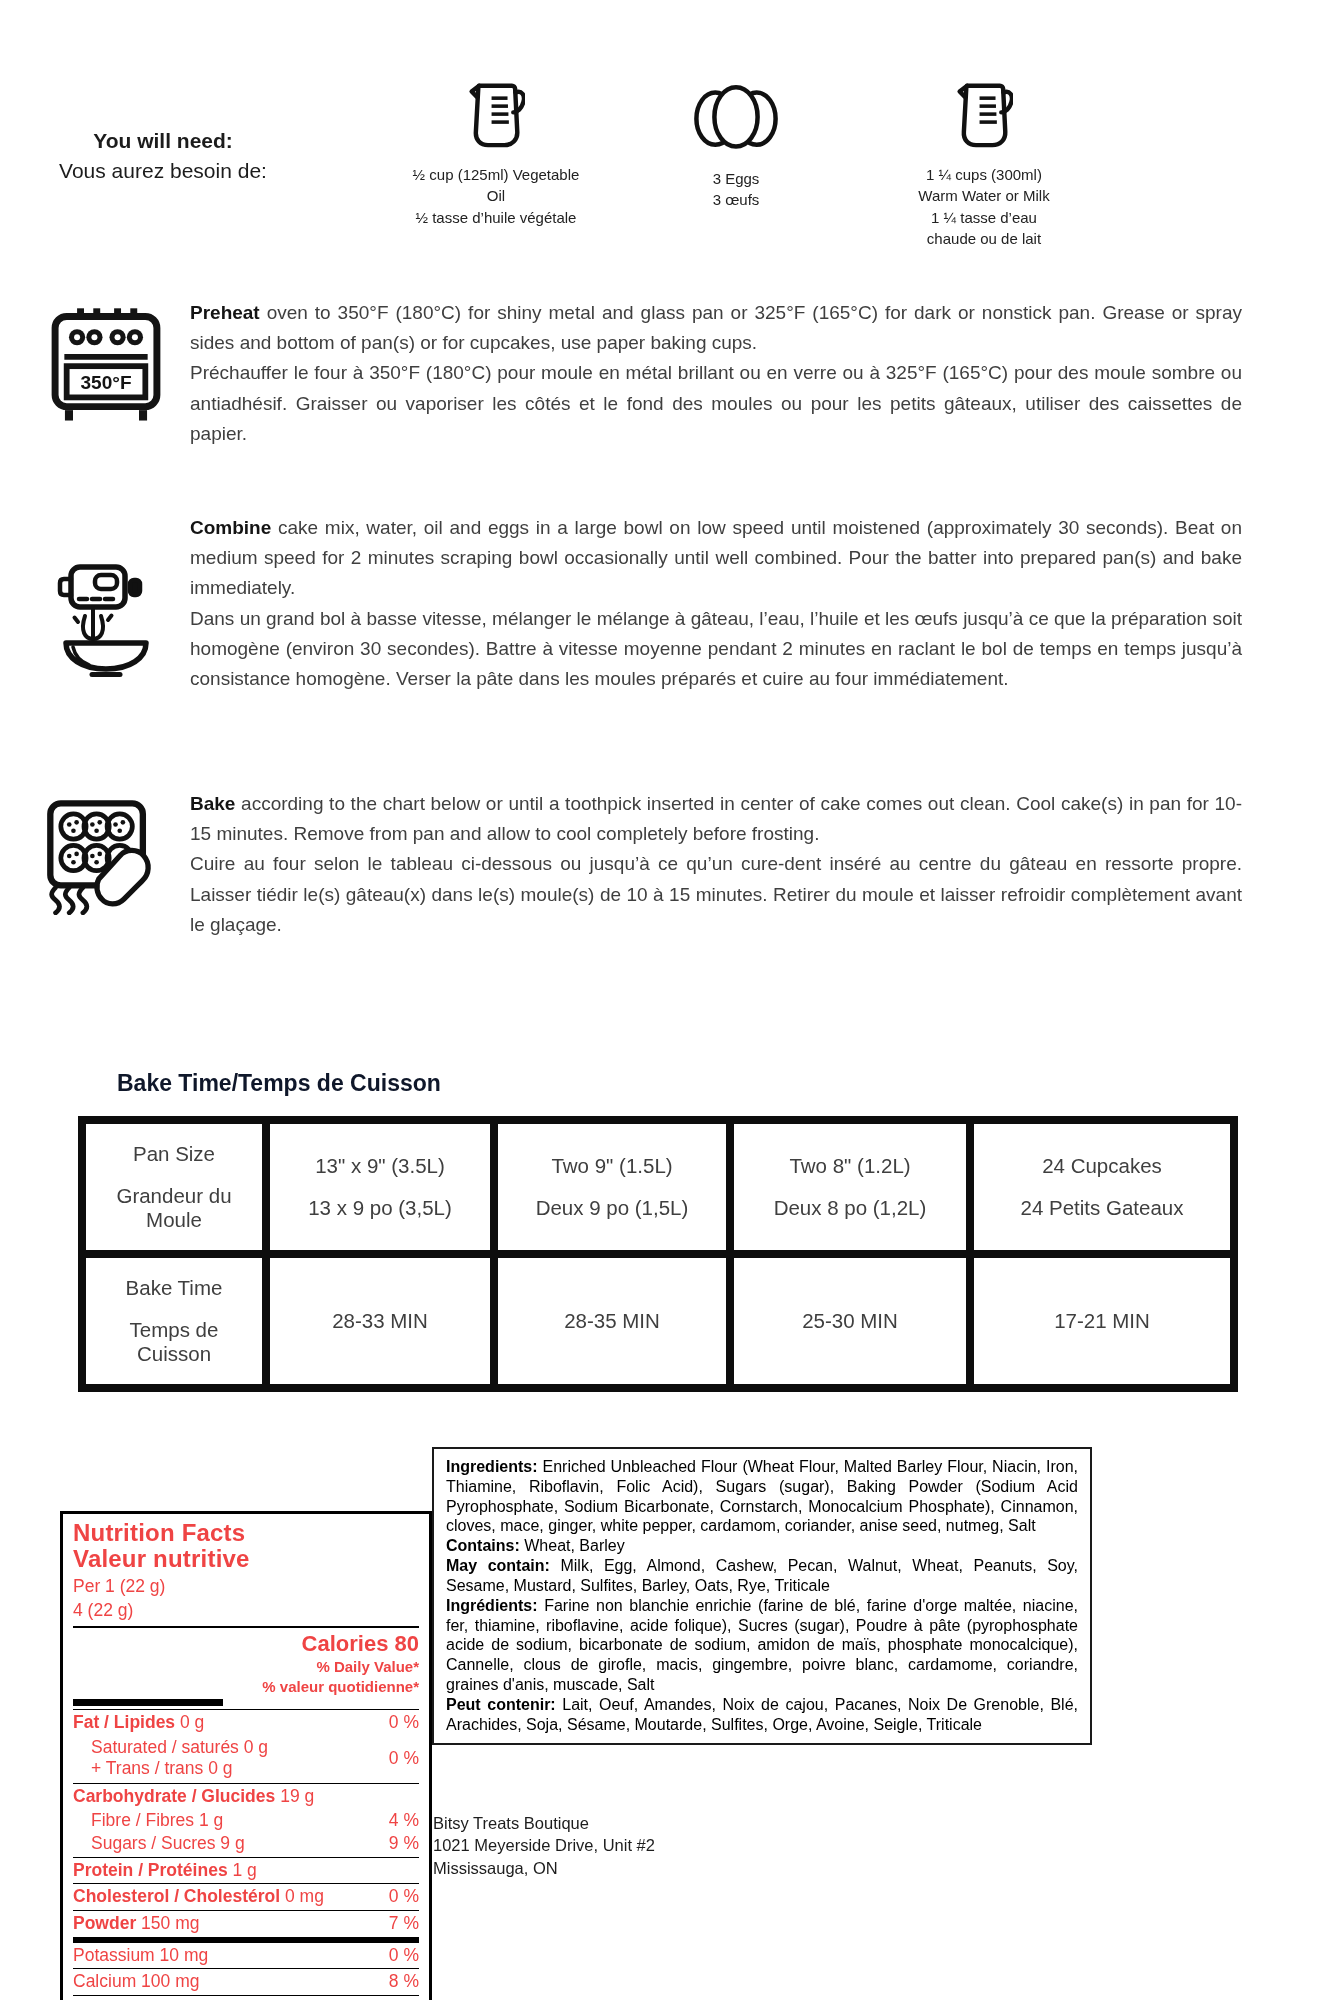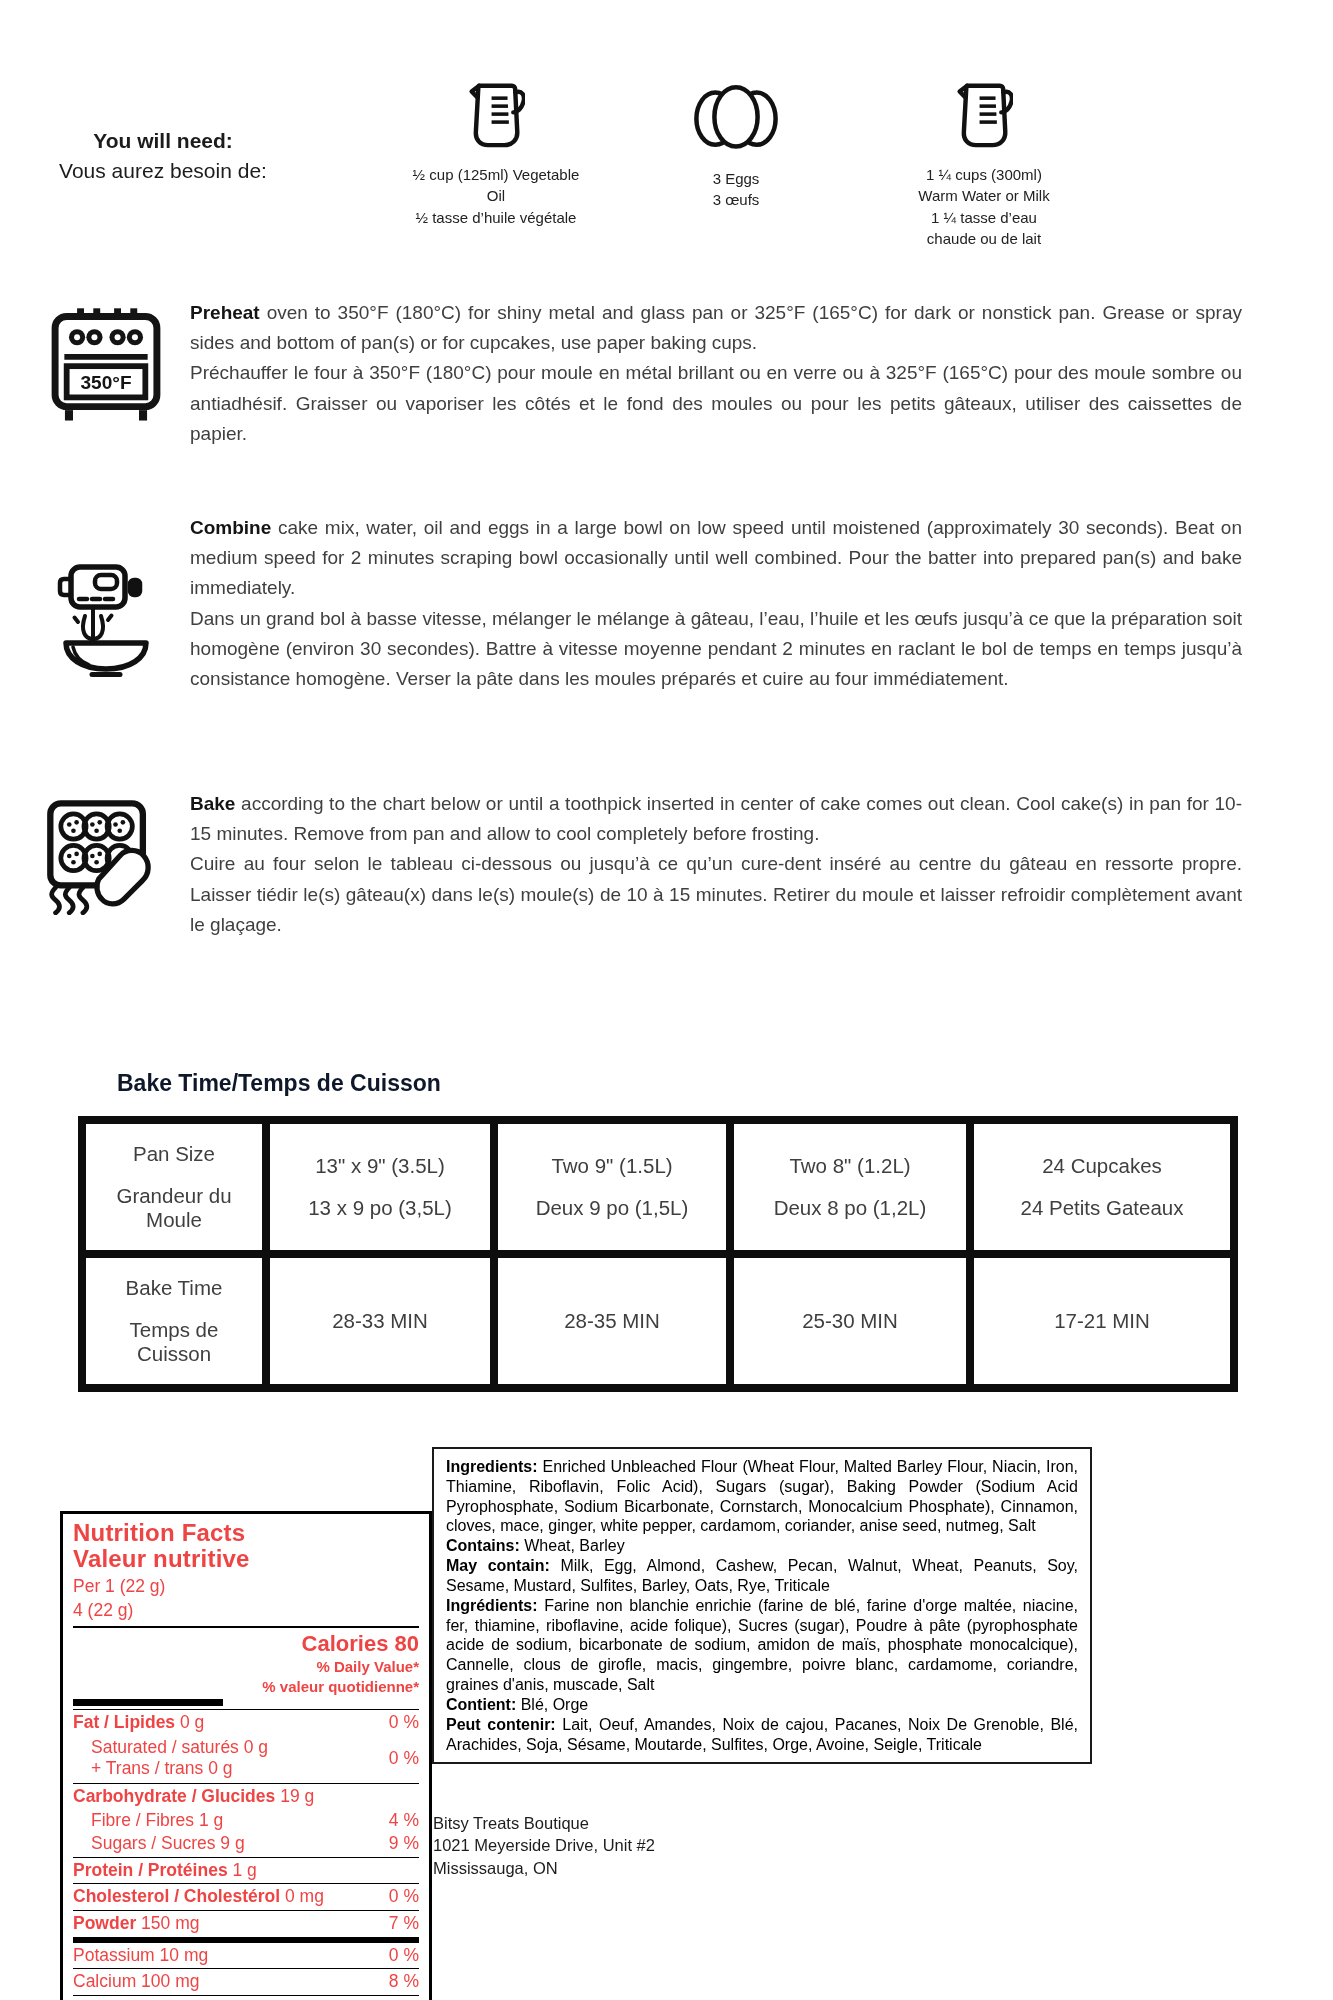--- a/index.html
+++ b/index.html
@@ -341,21 +341,20 @@
     <div><span>*5% or less is </span><span class="b">a little</span><span>, 15% or more is </span><span class="b">a lot</span></div>
     <div><span>*5% ou moins c'est </span><span class="b">peu</span><span>, 15% ou plus c'est </span><span class="b">beaucoup</span></div>
   </div>
 </div>
 
 <div class="ing">
   <p><span class="b">Ingredients:</span><span> Enriched Unbleached Flour (Wheat Flour, Malted Barley Flour, Niacin, Iron, Thiamine, Riboflavin, Folic Acid), Sugars (sugar), Baking Powder (Sodium Acid Pyrophosphate, Sodium Bicarbonate, Cornstarch, Monocalcium Phosphate), Cinnamon, cloves, mace, ginger, white pepper, cardamom, coriander, anise seed, nutmeg, Salt</span></p>
   <p><span class="b">Contains:</span><span> Wheat, Barley</span></p>
   <p><span class="b">May contain:</span><span> Milk, Egg, Almond, Cashew, Pecan, Walnut, Wheat, Peanuts, Soy, Sesame, Mustard, Sulfites, Barley, Oats, Rye, Triticale</span></p>
   <p><span class="b">Ingrédients:</span><span> Farine non blanchie enrichie (farine de blé, farine d'orge maltée, niacine, fer, thiamine, riboflavine, acide folique), Sucres (sugar), Poudre à pâte (pyrophosphate acide de sodium, bicarbonate de sodium, amidon de maïs, phosphate monocalcique), Cannelle, clous de girofle, macis, gingembre, poivre blanc, cardamome, coriandre, graines d'anis, muscade, Salt</span></p>
-  <p><span class="b">Contient:</span><span> Blé, Orge</span></p>
   <p><span class="b">Peut contenir:</span><span> Lait, Oeuf, Amandes, Noix de cajou, Pacanes, Noix De Grenoble, Blé, Arachides, Soja, Sésame, Moutarde, Sulfites, Orge, Avoine, Seigle, Triticale</span></p>
 </div>
 
 <div class="addr">
   <div>Bitsy Treats Boutique</div>
   <div>1021 Meyerside Drive, Unit #2</div>
   <div>Mississauga, ON</div>
 </div>
 
 </body></html>

